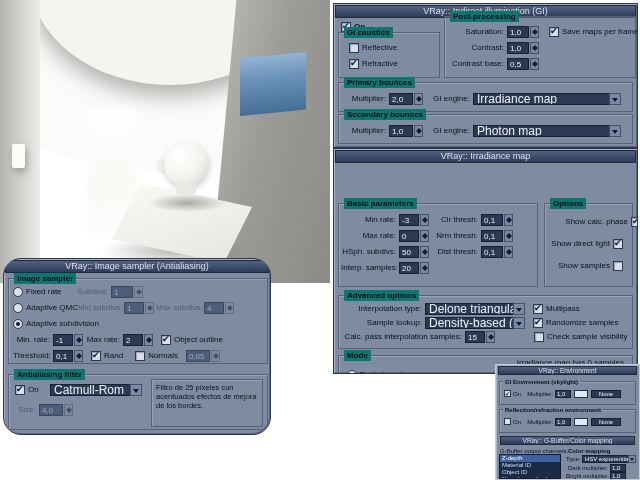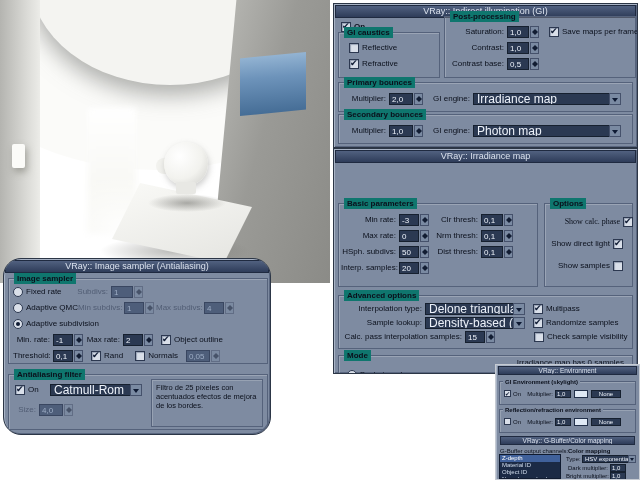--- a/index.html
+++ b/index.html
@@ -196,21 +196,21 @@
       </div>
       <div class="row" style="left:2px;top:57px;">
         <span class="rl" style="width:58px;">Interp. samples:</span>
         <span class="fld" style="width:20px;">20</span>
         <span class="spin"></span>
       </div>
     </div>
     <div class="grp" style="left:210px;top:54px;width:89px;height:84px;">
       <span class="gl">Options</span>
       <div class="row" style="left:2px;top:11px;">
-        <span class="rl" style="width:76px;font-family:Liberation Serif, serif;">Show calc. phase</span>
+        <span class="rl" style="width:84px;">Show calc. phase</span>
         <span class="cb on" style="margin:0;"></span>
       </div>
       <div class="row" style="left:2px;top:33px;">
         <span class="rl" style="width:66px;">Show direct light</span>
         <span class="cb on" style="margin:0;"></span>
       </div>
       <div class="row" style="left:2px;top:55px;">
         <span class="rl" style="width:66px;">Show samples</span>
         <span class="cb" style="margin:0;"></span>
       </div>

